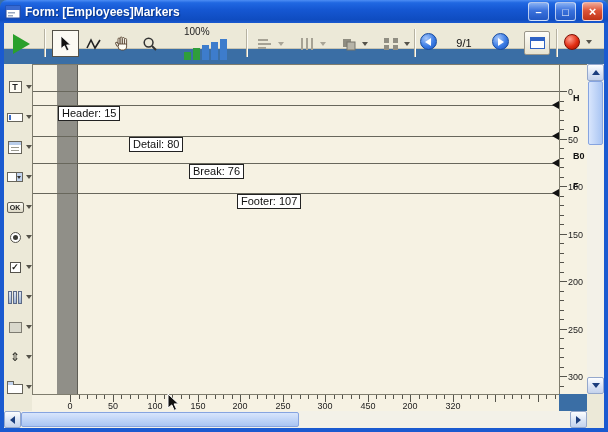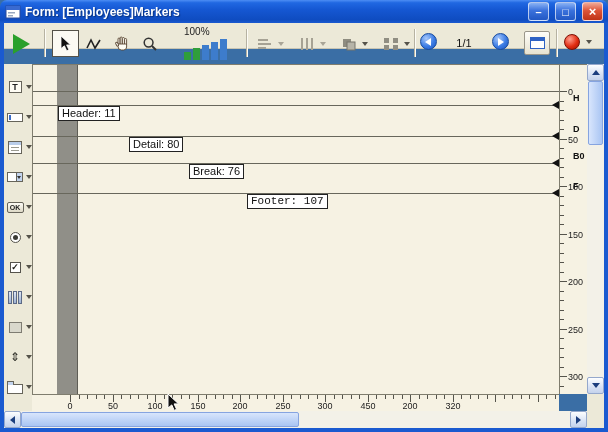--- a/index.html
+++ b/index.html
@@ -194,21 +194,21 @@
           </g>
       </svg>
       <span class="dd"></span>
     </div>
 
     <div class="tsep" style="left:410px"></div>
 
     <div class="navbtn" style="left:416px">
       <span class="tri-l"></span>
     </div>
-    <div id="pager">1/1</div>
+    <div id="pager">9/1</div>
     <div class="navbtn" style="left:488px">
       <span class="tri-r"></span>
     </div>
 
     <div id="view-btn">
       <span class="win-ico">
           <i></i>
         </span>
     </div>
 
@@ -300,27 +300,27 @@
           </span>
         </div>
         <div class="dd"></div>
       </div>
     </div>
 
   <div id="canvas">
     <div id="margin-strip"></div>
     <div id="form-top-line"></div>
   <div class="marker-line" style="top: 40px;"></div>
-      <div class="marker-label" style="top: 41px; left: 25px;">Header: 11</div>
+      <div class="marker-label" style="top: 41px; left: 25px;">Header: 15</div>
       <div class="marker-line" style="top: 71px;"></div>
       <div class="marker-label" style="top: 72px; left: 96px;">Detail: 80</div>
       <div class="marker-line" style="top: 98px;"></div>
       <div class="marker-label" style="top: 99px; left: 156px;">Break: 76</div>
       <div class="marker-line" style="top: 128px;"></div>
-      <div class="marker-label" style="top: 129px; left: 214px; font-family: Liberation Mono, monospace;">Footer: 107</div>
+      <div class="marker-label" style="top: 129px; left: 204px;">Footer: 107</div>
     </div>
 
   <div id="vruler">
       <div class="mtri" style="top: 36px;"></div>
       <div class="mtag" style="top: 28px;">H</div>
       <div class="mtri" style="top: 67px;"></div>
       <div class="mtag" style="top: 59px;">D</div>
       <div class="mtri" style="top: 94px;"></div>
       <div class="mtag" style="top: 86px;">B0</div>
       <div class="mtri" style="top: 124px;"></div>

